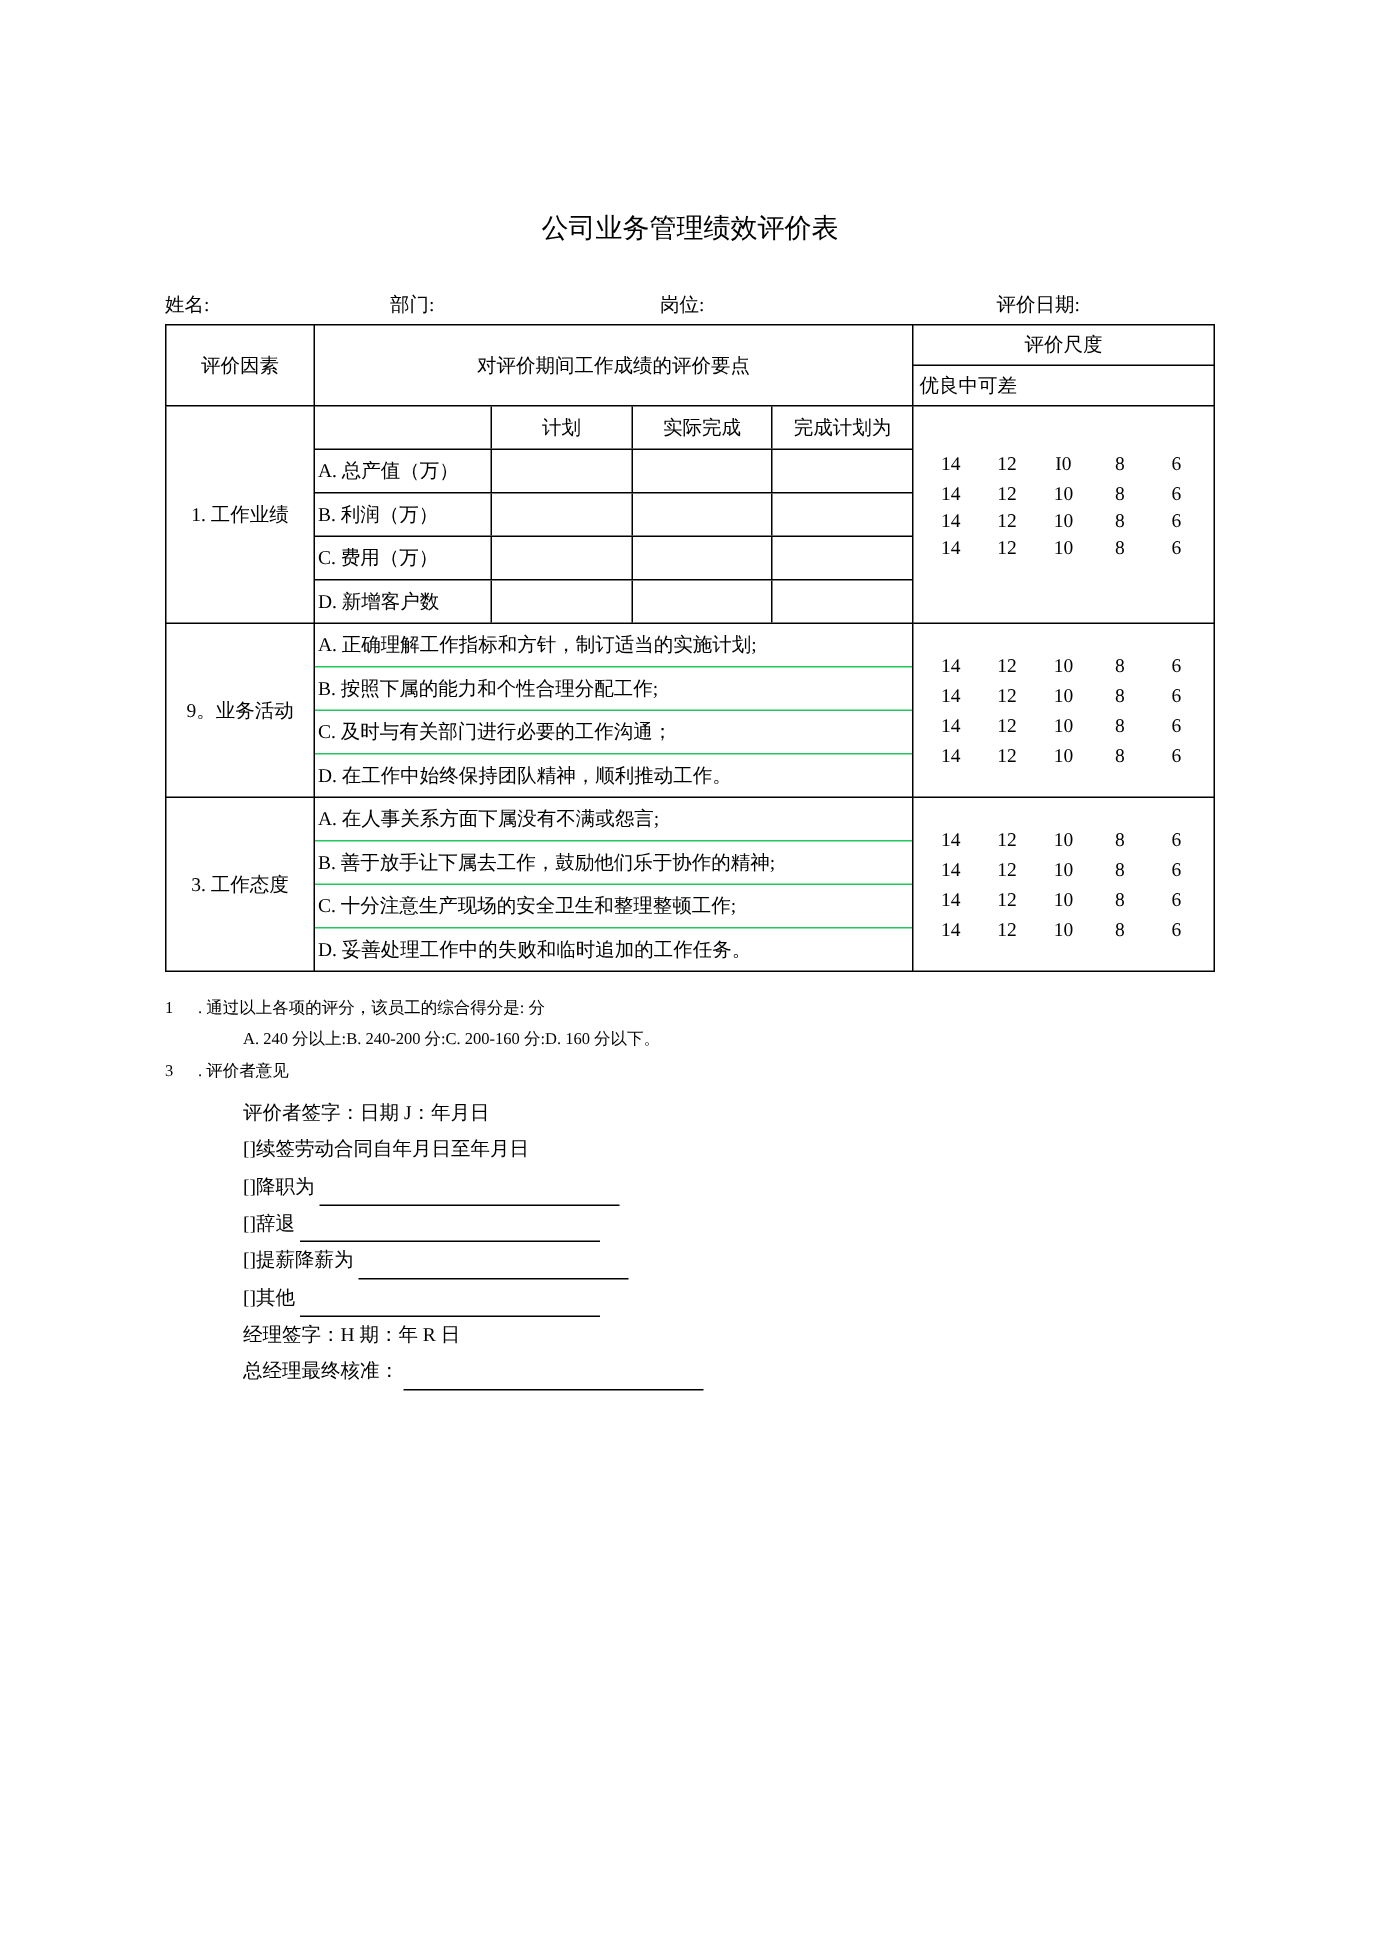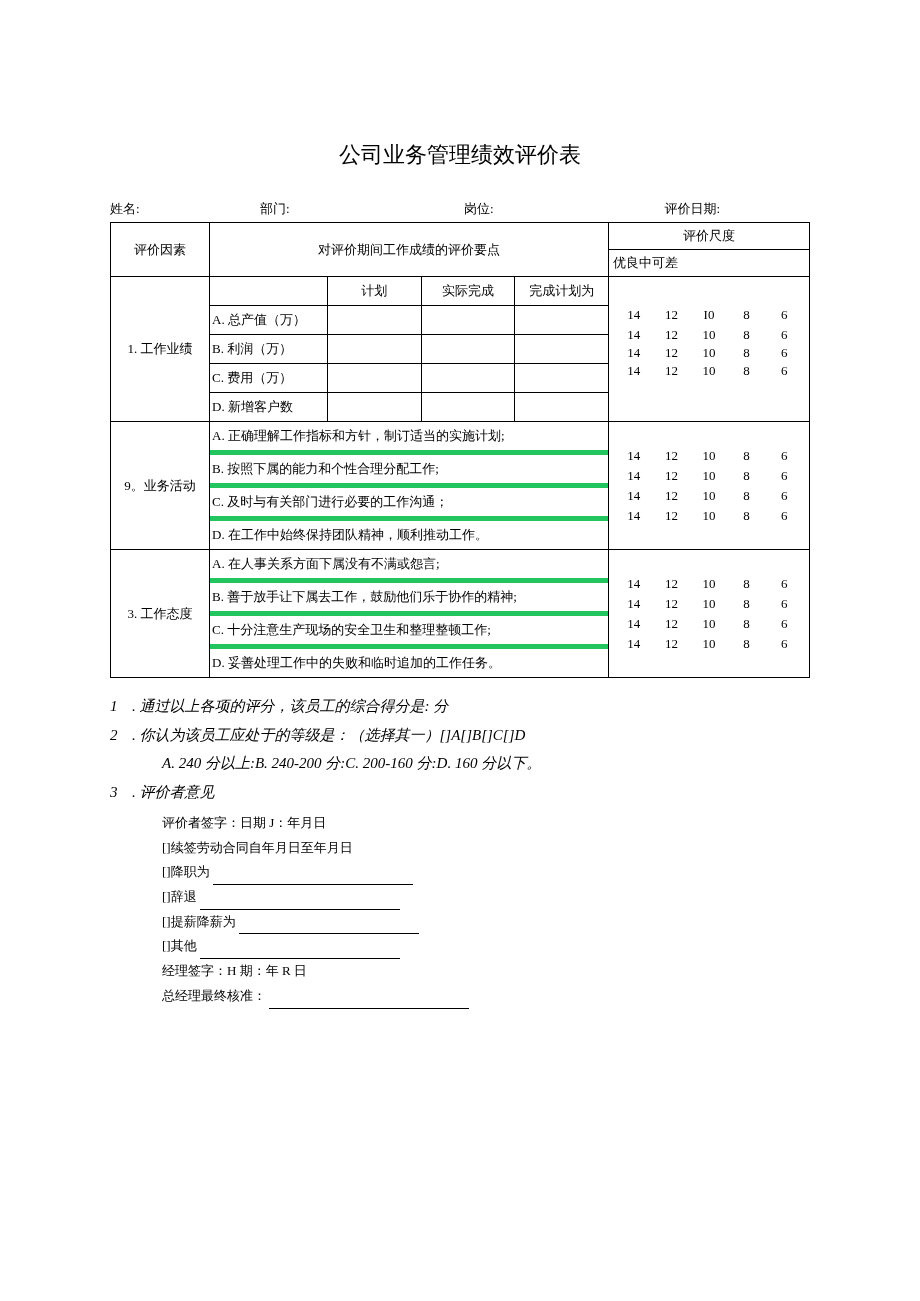--- a/index.html
+++ b/index.html
@@ -11,21 +11,21 @@
     padding: 0;
   }
   .page {
     width: 920px;
     min-height: 1301px;
     box-sizing: border-box;
     padding: 140px 110px 0 110px;
   }
   .title {
     text-align: center;
-    font-size: 22px;
+    font-size: 18px;
     font-family: "SimSun", serif;
     margin-bottom: 30px;
   }
   .header-line {
     display: flex;
     font-size: 13px;
     margin-bottom: 4px;
   }
   .header-line > div { display:flex; }
 
@@ -47,28 +47,27 @@
     padding: 2px 6px;
   }
   .score-nums span { width: 28px; text-align: center; }
 
   .inner-row { display:flex; align-items:center; height:28px; border-bottom:1px solid #000; }
   .inner-row:last-child { border-bottom:none; }
   .inner-label { width:115px; padding-left:2px; border-right:1px solid #000; height:100%; display:flex; align-items:center;}
   .inner-col { flex:1; border-right:1px solid #000; height:100%; display:flex; align-items:center; justify-content:center;}
   .inner-col:last-child { border-right:none;}
   .inner-head .inner-label { border-right:1px solid #000; }
-  .sec-line { height:28px; display:flex; align-items:center; padding-left:2px; border-bottom:5px solid #22c55e;}
+  .sec-line { height:28px; display:flex; align-items:center; padding-left:2px; border-bottom:1px solid #22c55e;}
   .sec-line:last-child{ border-bottom:none;}
 
   .notes {
     margin-top: 14px;
-    font-size: 15px;
+    font-size: 11px;
     line-height: 1.9;
-    font-style: italic;
   }
   .notes .num { display:inline-block; width:22px; }
   .indent1 { padding-left: 52px; }
   .sig-block {
     margin-top: 5px;
     padding-left: 52px;
     font-size: 13px;
     line-height: 1.9;
   }
   .uline {
@@ -86,21 +85,21 @@
 
   <div class="title">公司业务管理绩效评价表</div>
 
   <div class="header-line">
     <div style="width:150px;">
         <span>姓名:</span>
       </div>
     <div style="width:180px;">
         <span>部门:</span>
       </div>
-    <div style="width:170px;margin-left:24px;">
+    <div style="width:170px;">
         <span>岗位:</span>
       </div>
     <div style="flex:1; justify-content:flex-end; padding-right:90px;">
         <span>评价日期:</span>
       </div>
   </div>
 
   <table class="main">
     <tbody>
         <tr>
@@ -256,21 +255,20 @@
           <span>8</span>
           <span>6</span>
         </div>
       </td>
     </tr>
   </tbody>
     </table>
 
   <div class="notes">
     <div><span class="num">1</span><span>. 通过以上各项的评分，该员工的综合得分是: 分</span></div>
-    <div><span class="num">2</span><span>. 你认为该员工应处于的等级是：（选择其一）[]A[]B[]C[]D</span></div>
     <div class="indent1"><span>A. 240 分以上:B. 240-200 分:C. 200-160 分:D. 160 分以下。</span></div>
     <div><span class="num">3</span><span>. 评价者意见</span></div>
   </div>
 
   <div class="sig-block">
     <div>评价者签字：日期 J：年月日</div>
     <div>[]续签劳动合同自年月日至年月日</div>
     <div><span>[]降职为</span> <span class="uline"></span></div>
     <div><span>[]辞退</span> <span class="uline"></span></div>
     <div><span>[]提薪降薪为</span> <span class="uline" style="min-width:180px;"></span></div>

